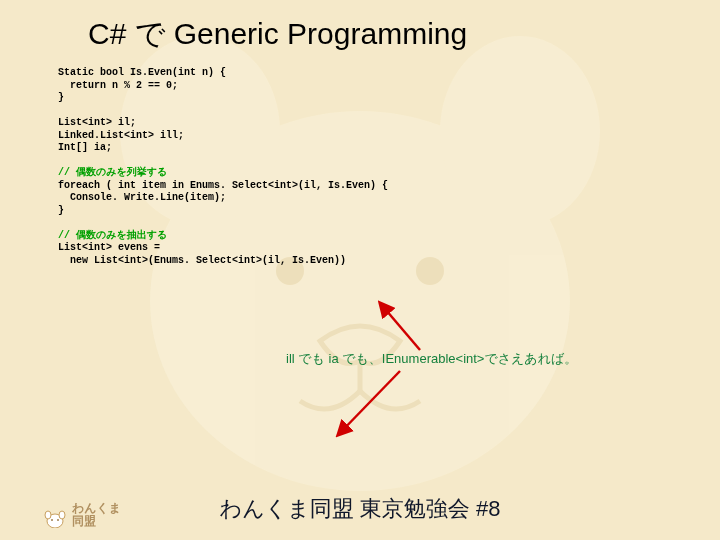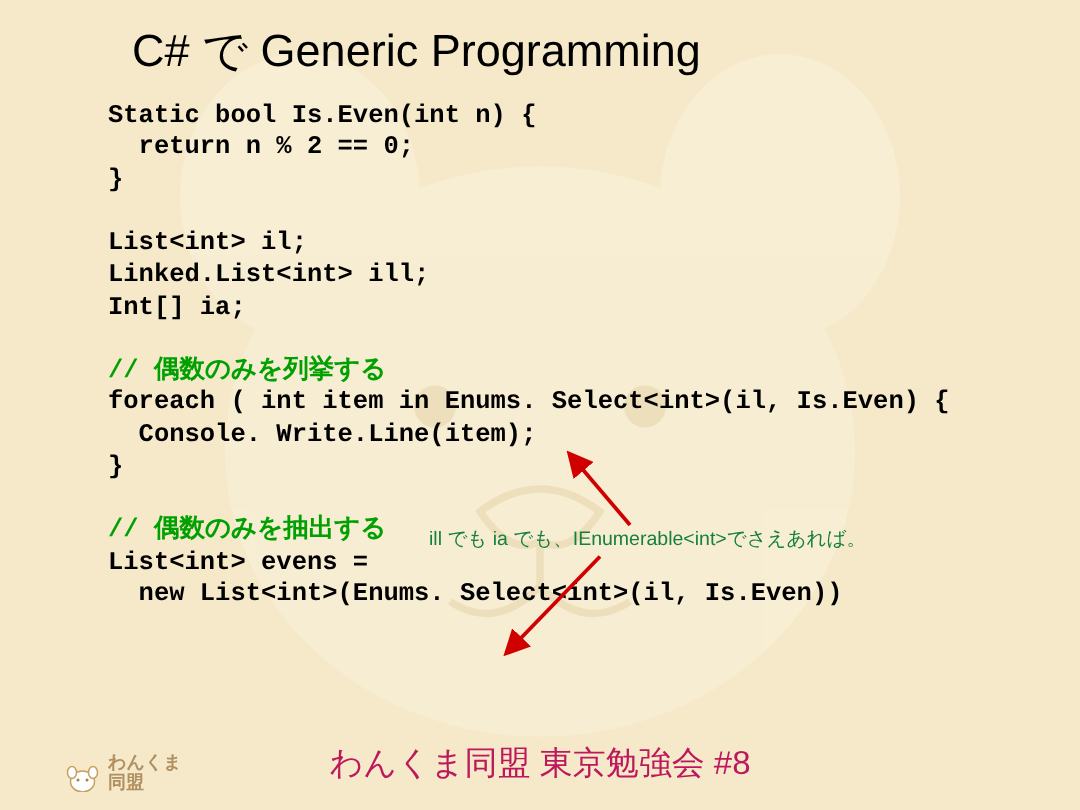--- a/index.html
+++ b/index.html
@@ -35,26 +35,26 @@
   }
   .title {
     font-size: 30px;
     font-family: "Arial", sans-serif;
     color: #000;
     margin: 6px 0 12px 40px;
     font-weight: normal;
   }
   .code {
     font-family: "Courier New", monospace;
-    font-size: 17px;
+    font-size: 10px;
     font-weight: bold;
     color: #000;
     white-space: pre;
     line-height: 1.25;
-    margin-left: 24px;
+    margin-left: 10px;
   }
   .comment {
     color: #00a000;
   }
   .annot {
     position: absolute;
     font-size: 13px;
     font-family: "MS PGothic", "Hiragino Kaku Gothic ProN", sans-serif;
     color: #15803d;
   }
@@ -69,21 +69,21 @@
     bottom: 12px;
     height: 38px;
   }
   .footer-title {
     position: absolute;
     left: 50%;
     transform: translateX(-50%);
     bottom: 4px;
     font-size: 22px;
     font-family: "MS PGothic", "Hiragino Kaku Gothic ProN", sans-serif;
-    color: #be185d;
+    color: #0f172a;
     white-space: nowrap;
   }
   .logo {
     position: absolute;
     left: 44px;
     bottom: 0;
     display: flex;
     align-items: flex-end;
     gap: 6px;
     font-weight: bold;

